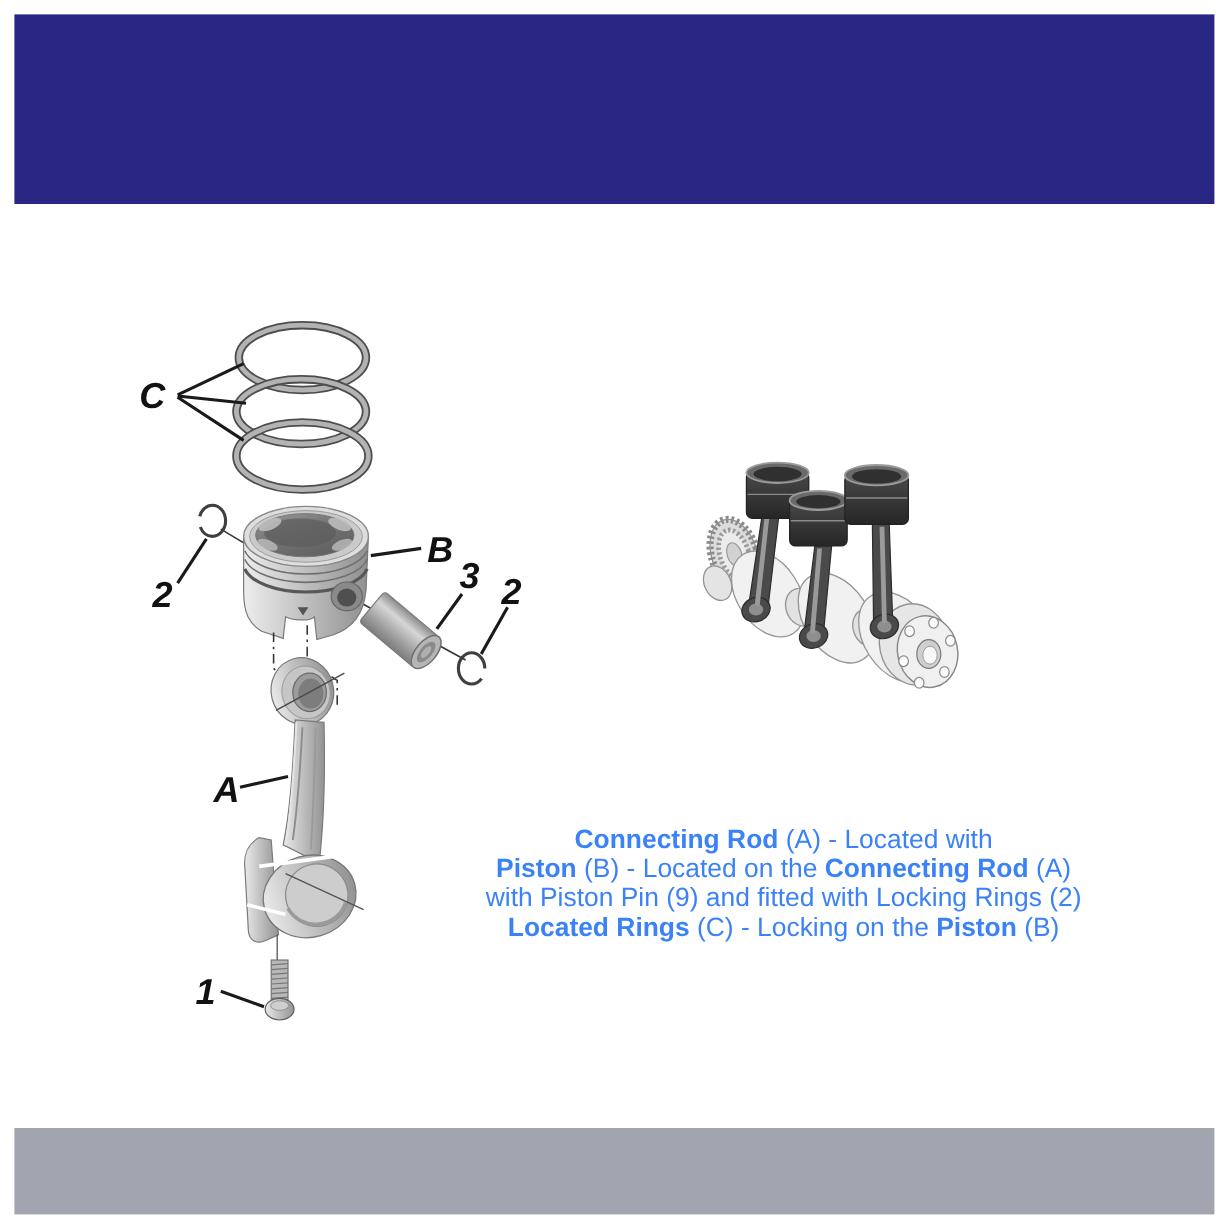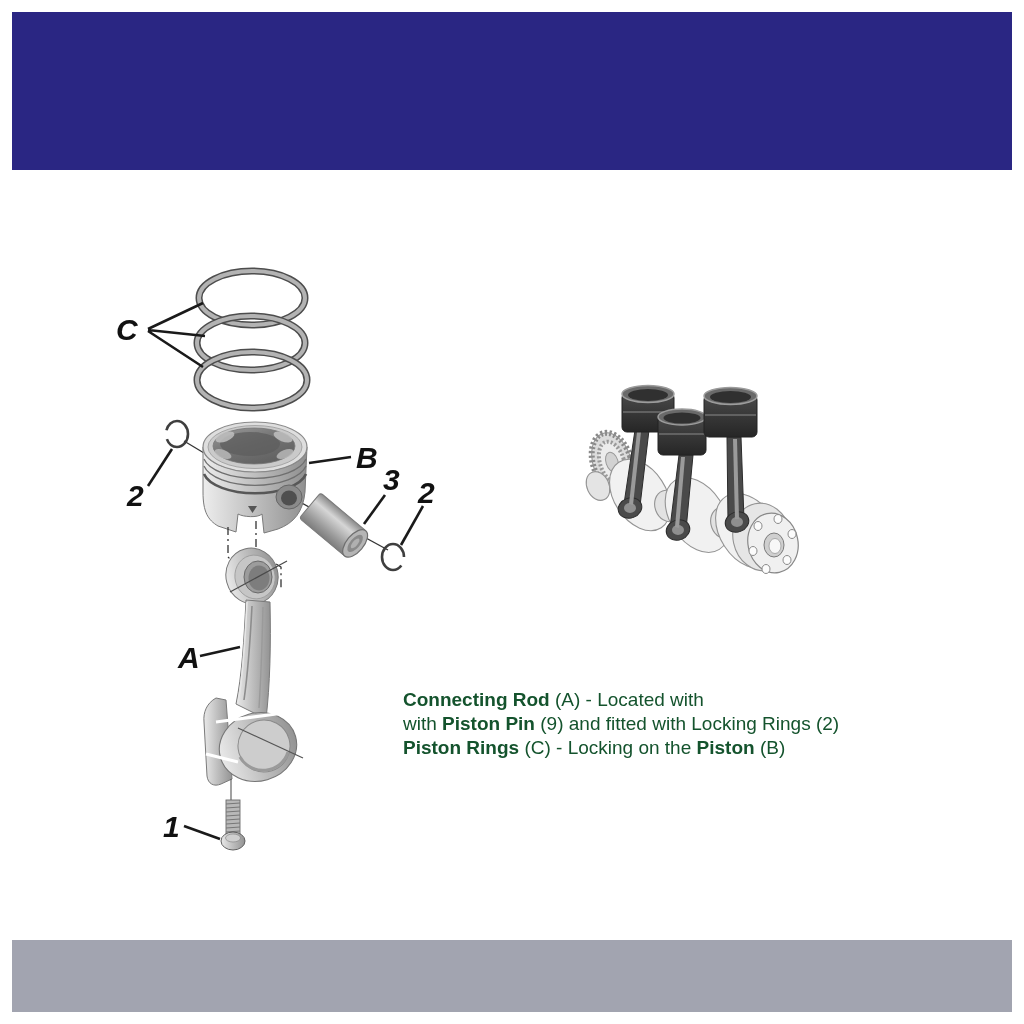--- a/index.html
+++ b/index.html
@@ -6,21 +6,21 @@
   body{
     width:1024px;height:1024px;position:relative;overflow:hidden;
     background:#ffffff;font-family:"Liberation Sans",sans-serif;
   }
   .banner{position:absolute;left:12px;width:1000px;}
   #top-banner{top:12px;height:158px;}
   #bottom-banner{top:940px;height:72px;}
   #diagram-svg{position:absolute;left:0;top:0;width:1024px;height:1024px;}
   #parts-description{
     position:absolute;left:403px;top:688px;width:500px;
-    font-size:19px;line-height:24.2px;color:#14532d;
+    font-size:22px;line-height:24.2px;color:#3b82f6;text-align:center;
   }
   .desc-line{white-space:nowrap;}
   text.lbl{
     font-family:"Liberation Sans",sans-serif;
     font-weight:bold;font-style:italic;font-size:30px;fill:#111;
   }
 </style>
 </head>
 <body>
 
@@ -235,15 +235,16 @@
         <ellipse cx="730.5" cy="396" rx="26.5" ry="8.5" fill="#6a6a6a" stroke="#9c9c9c" stroke-width="1.5"></ellipse>
         <ellipse cx="730.5" cy="397" rx="20.5" ry="6" fill="#303030"></ellipse>
         <line x1="705" y1="415" x2="756" y2="415" stroke="#8a8a8a" stroke-width="1.2"></line>
       </g>
     </g>
   </g>
 </svg>
 
 <div id="parts-description">
   <div class="desc-line"><span style="font-weight: bold;">Connecting Rod</span><span> (A) - Located with</span></div>
-  <div class="desc-line"><span>with </span><span style="font-weight: bold;">Piston Pin</span><span> (9) and fitted with </span><span style="font-weight: normal;">Locking Rings</span><span> (2)</span></div>
-  <div class="desc-line"><span style="font-weight: bold;">Piston Rings</span><span> (C) - Locking on the </span><span style="font-weight: bold;">Piston</span><span> (B)</span></div>
+  <div class="desc-line"><span style="font-weight: bold;">Piston</span><span> (B) - Located on the </span><span style="font-weight: bold;">Connecting Rod</span><span> (A)</span></div>
+  <div class="desc-line"><span>with </span><span style="font-weight: normal;">Piston Pin</span><span> (9) and fitted with </span><span style="font-weight: normal;">Locking Rings</span><span> (2)</span></div>
+  <div class="desc-line"><span style="font-weight: bold;">Located Rings</span><span> (C) - Locking on the </span><span style="font-weight: bold;">Piston</span><span> (B)</span></div>
 </div>
 
 </body></html>

